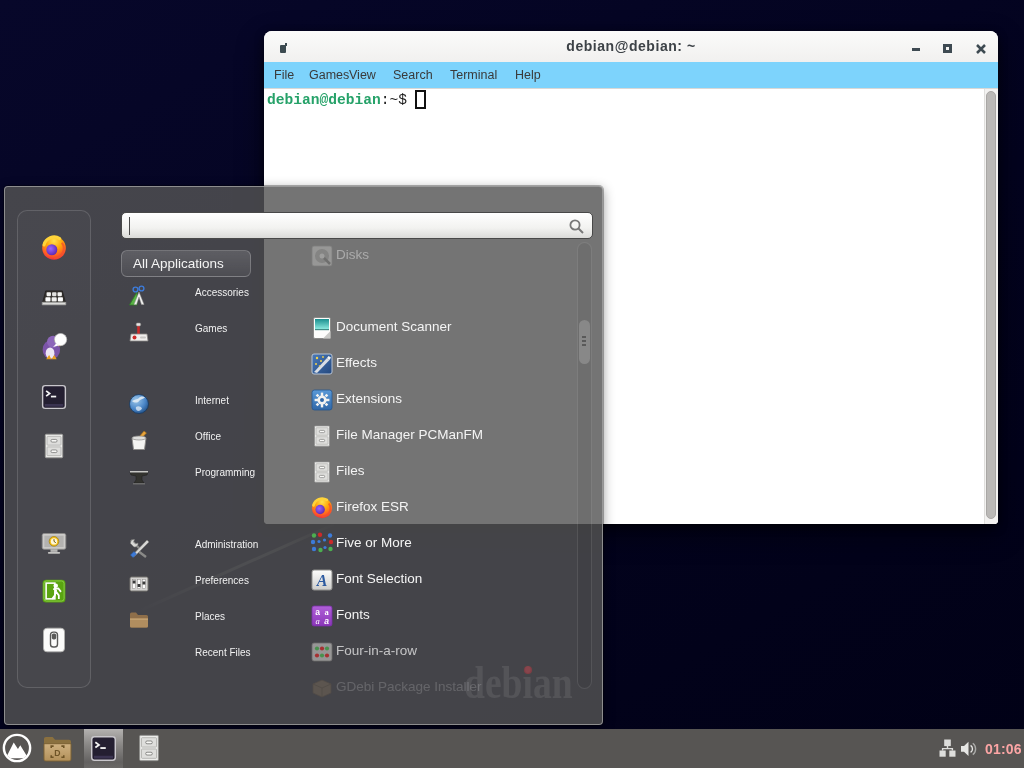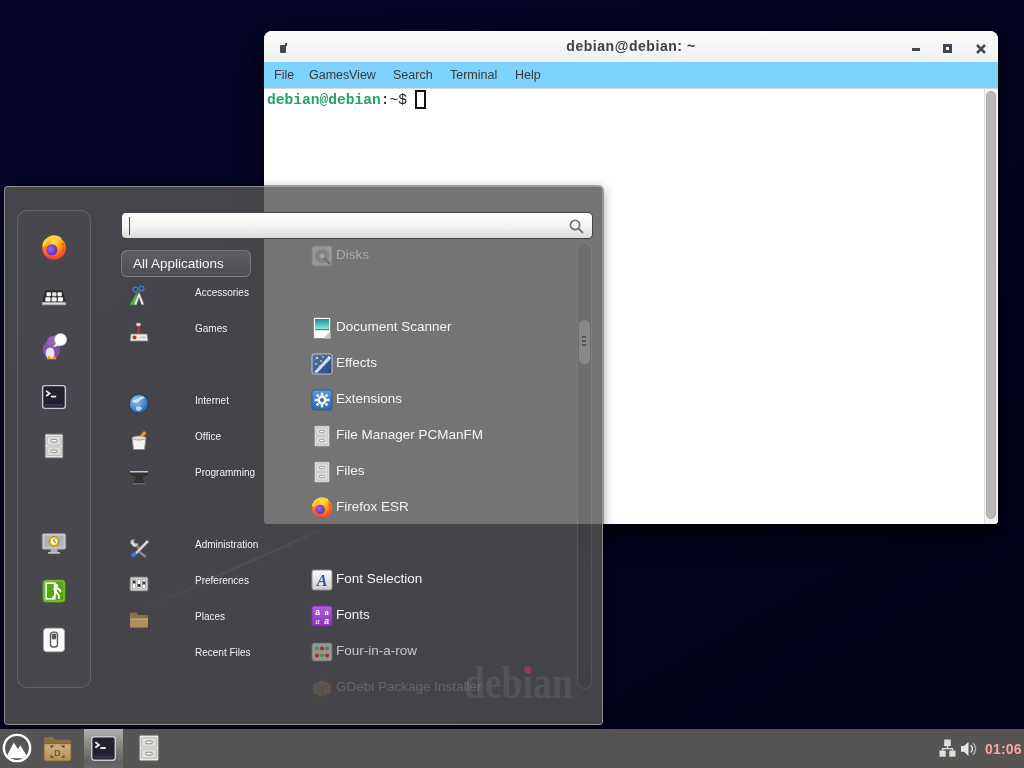--- a/index.html
+++ b/index.html
@@ -371,20 +371,36 @@
     </div>
   <div class="approw" style="top:303px">
       <svg class="ai" viewBox="0 0 32 32">
     <circle cx="16" cy="16" r="13.5" fill="url(#ffo)"></circle>
     <circle cx="13.5" cy="18" r="6.3" fill="url(#ffp)"></circle>
     <path d="M4.6 12.5 A12 12 0 0 1 22.5 5.2" stroke="#ffd43a" stroke-width="3.6" fill="none" stroke-linecap="round"></path>
         <path d="M25 10 A11 11 0 0 1 16 27.5" stroke="#f3522a" stroke-width="2.4" fill="none" opacity="0.8"></path>
   </svg>
       <span class="al">Firefox ESR</span>
     </div>
+  <div class="approw" style="top:339px">
+      <svg class="ai" viewBox="0 0 24 24">
+    <circle cx="4" cy="3.5" r="2.2" fill="#4caf50"></circle>
+        <circle cx="10" cy="2.8" r="2.2" fill="#cc2a2a"></circle>
+        <circle cx="20" cy="3.5" r="2.2" fill="#3d7bd9"></circle>
+    <circle cx="3" cy="10" r="2.2" fill="#3d7bd9"></circle>
+        <circle cx="9" cy="9.5" r="1.6" fill="#3d7bd9"></circle>
+        <circle cx="14.5" cy="8" r="1.6" fill="#3d7bd9"></circle>
+        <circle cx="21" cy="10" r="2.2" fill="#cc2a2a"></circle>
+    <circle cx="4" cy="17" r="2.2" fill="#3d7bd9"></circle>
+        <circle cx="10.5" cy="18" r="2.2" fill="#4caf50"></circle>
+        <circle cx="15" cy="15.5" r="1.6" fill="#3d7bd9"></circle>
+        <circle cx="20.5" cy="17" r="2.2" fill="#4caf50"></circle>
+  </svg>
+      <span class="al">Five or More</span>
+    </div>
   <div class="approw" style="top:375px">
       <svg class="ai" viewBox="0 0 24 24">
     <defs>
           <linearGradient id="fsg" x1="0" y1="0" x2="0" y2="1">
             <stop offset="0%" stop-color="#fdfdfc"></stop>
             <stop offset="100%" stop-color="#cdcdcb"></stop>
           </linearGradient>
         </defs>
     <rect x="2" y="2" width="20" height="20" rx="2" fill="url(#fsg)" stroke="#8f8f8d" stroke-width="1"></rect>
     <text x="12" y="17.5" font-family="Liberation Serif, serif" font-size="16" font-style="italic" font-weight="bold" fill="#2c5aa0" text-anchor="middle">A</text>

